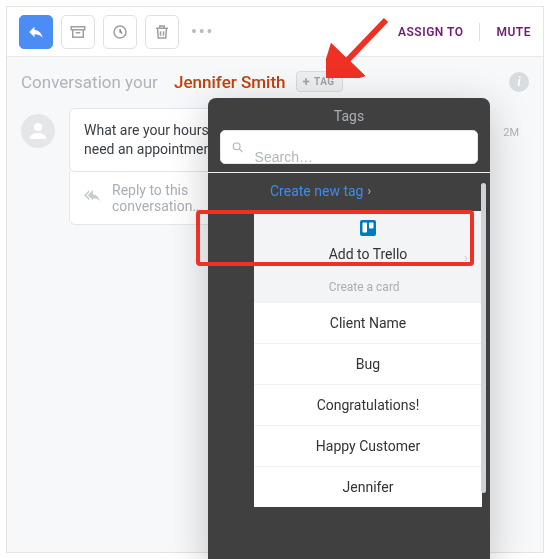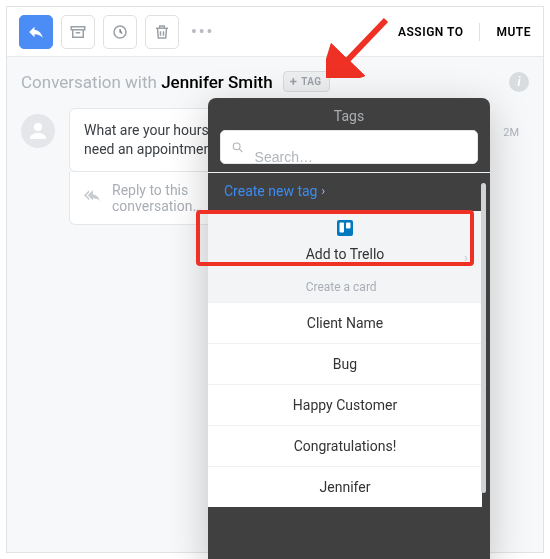--- a/index.html
+++ b/index.html
@@ -43,37 +43,37 @@
   }
   .icon-btn.primary {
     background:#4b8cf5;
     border-color:#4b8cf5;
     color:#fff;
   }
   .icon-btn svg { width:18px; height:18px; display:block; }
   .more-dots { color:#b8bcc0; letter-spacing:2px; font-weight:bold; margin-left:4px;}
   .toolbar-spacer { flex:1; }
   .toolbar-link {
-    color:#000000;
+    color:#701a75;
     font-size:12px;
     font-weight:600;
     letter-spacing:0.5px;
   }
   .toolbar-sep {
     width:1px; height:18px; background:#e0e0e0; margin:0 8px;
   }
 
   
   .header-row {
     display:flex; align-items:center;
     padding:14px 14px 10px 14px;
     gap:10px;
   }
   .convo-title { color:#aeb4ba; font-size:17px; }
-  .convo-name { color:#000000; font-weight:500; }
+  .convo-name { color:#c2410c; font-weight:500;margin-left:12px; }
   .tag-trigger {
     border:1px solid #d8dbde;
     background:#eceef0;
     color:#9ba0a6;
     font-size:11px;
     font-weight:600;
     letter-spacing:0.4px;
     border-radius:4px;
     padding:3px 8px 3px 6px;
     display:flex; align-items:center; gap:4px;
@@ -172,21 +172,21 @@
     width:100%;
     background:transparent;
     margin-top:20px;
   }
   .pop-search input::placeholder { color:#b0b5bb; }
   .pop-scroll {
     flex:1;
     overflow-y:hidden;
     position:relative;
   }
-  .scroll-inner { padding-right:8px; }
+  .scroll-inner { padding-right:8px;padding-left:46px; }
   .fake-scrollbar {
     position:absolute; right:4px; top:10px;
     width:5px; height:310px;
     background:#cfd2d6; border-radius:3px;
   }
   .pop-divider { height:1px; background:#eceef0; }
 
   .create-row {
     padding:10px 16px 12px 16px;
     color:#3b8cf0;
@@ -259,21 +259,21 @@
     </div>
     <div class="more-dots">•••</div>
     <div class="toolbar-spacer"></div>
     <div class="toolbar-link">ASSIGN TO</div>
     <div class="toolbar-sep"></div>
     <div class="toolbar-link">MUTE</div>
   </div>
 
   <div class="header-row">
     <div class="convo-title">
-      <span>Conversation with </span><span class="convo-name">Jennifer Smith</span>
+      <span>Conversation your </span><span class="convo-name">Jennifer Smith</span>
     </div>
     <div class="tag-trigger">
       <span class="plus">+</span>
       <span class="txt">TAG</span>
     </div>
     <div class="header-spacer"></div>
     <div class="info-dot">i</div>
   </div>
 
   <div class="msg-area">
@@ -342,26 +342,26 @@
       </div>
 
 
       <div class="tag-item">
         <span>Client Name</span>
       </div>
       <div class="tag-item">
         <span>Bug</span>
       </div>
       <div class="tag-item">
+        <span>Congratulations!</span>
+      </div>
+      <div class="tag-item">
         <span>Happy Customer</span>
       </div>
       <div class="tag-item">
-        <span>Congratulations!</span>
-      </div>
-      <div class="tag-item">
         <span>Jennifer</span>
       </div>
     </div>
     <div class="fake-scrollbar"></div>
   </div>
 </div>
 
 <div class="highlight-box" style="left:196px; top:210px; width:278px; height:56px;"></div>
 
 </body></html>

